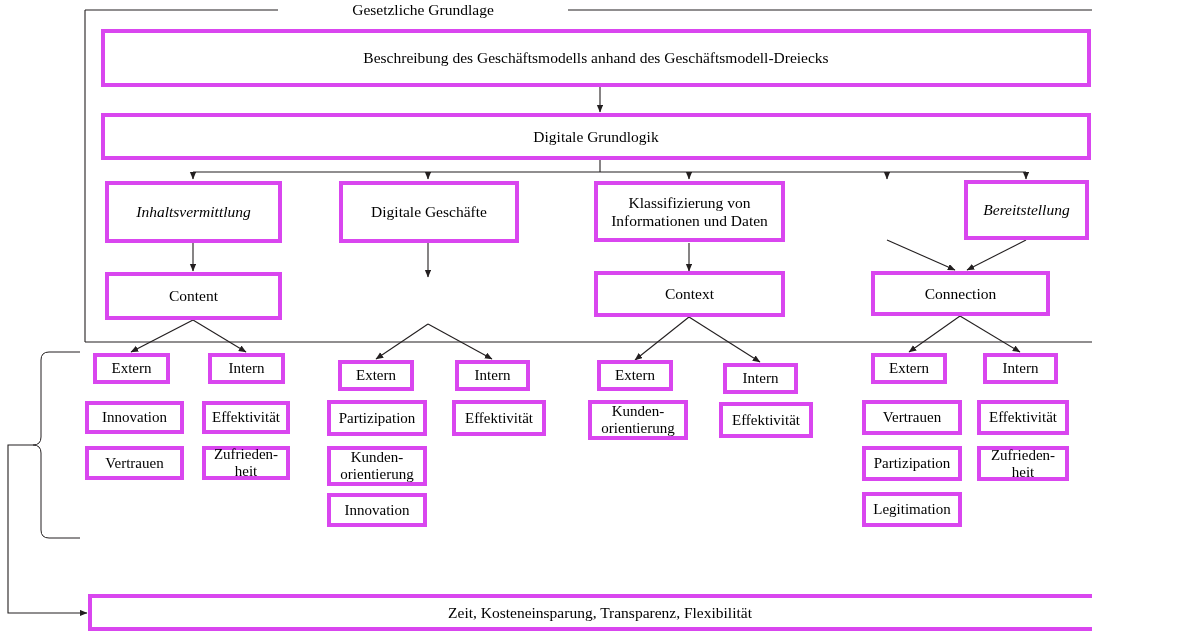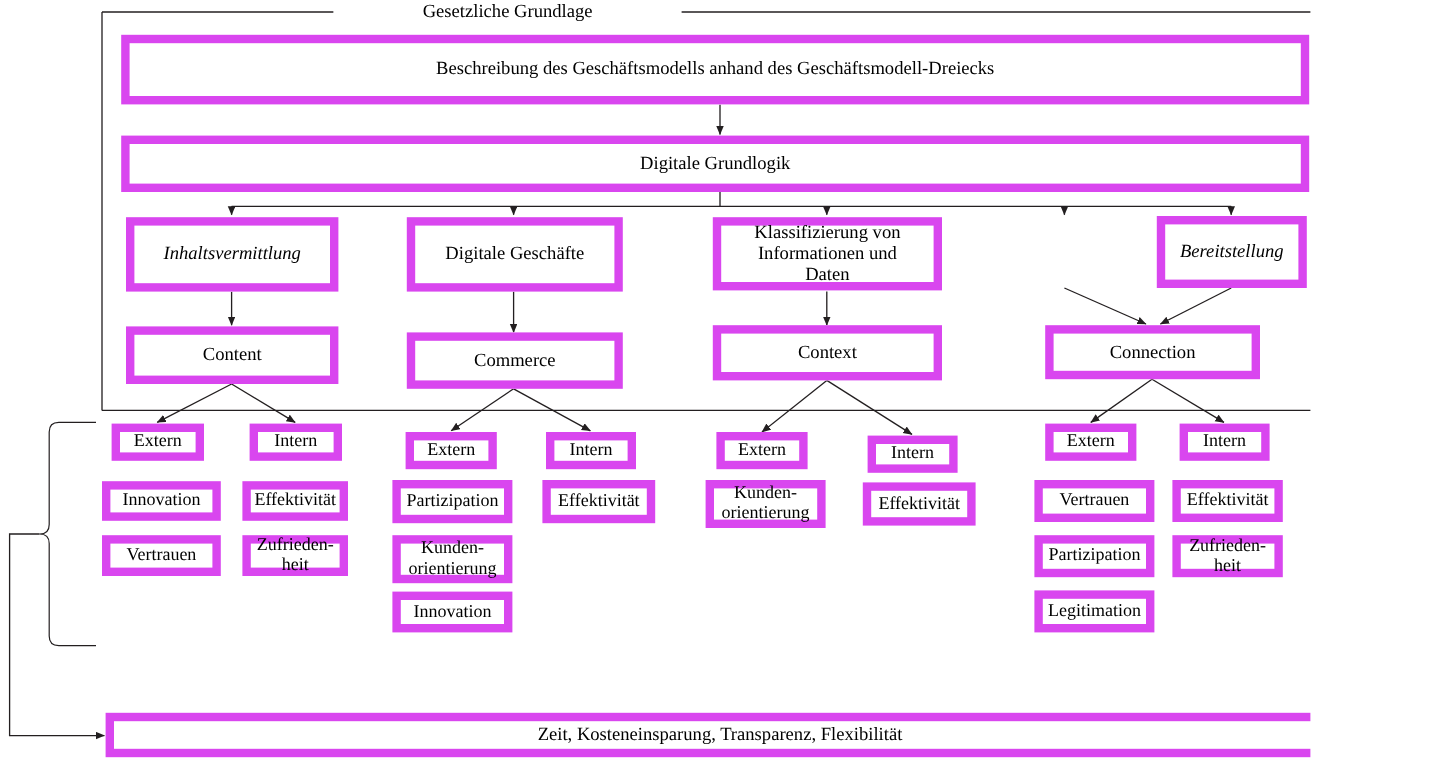--- a/index.html
+++ b/index.html
@@ -16,21 +16,21 @@
     overflow: hidden;
   }
   #svg-layer {
     position: absolute;
     left: 0; top: 0;
     width: 1200px;
     height: 637px;
   }
   .node {
     position: absolute;
-    border: 7px solid #d946ef;
+    border: 4px solid #d946ef;
     background: #ffffff;
     box-sizing: border-box;
     display: flex;
     align-items: center;
     justify-content: center;
     text-align: center;
     color: #000000;
     line-height: 1.12;
     padding: 1px 12px;
   }
@@ -115,21 +115,20 @@
 
   <div class="node t16" style="left:594px; top:181px; width:191px; height:61px;">Klassifizierung von Informationen und Daten</div>
 
   <div class="node t16" style="left:339px; top:181px; width:180px; height:62px;">Digitale Geschäfte</div>
 
 
   <div class="node t16" style="left:964px; top:180px; width:125px; height:60px;font-style:italic;">Bereitstellung</div>
 
   <div class="node t16" style="left:105px; top:272px; width:177px; height:48px;">Content</div>
 
-  <div class="node t16" style="left:339px; top:277px; width:180px; height:47px;">Commerce</div>
 
   <div class="node t16" style="left:594px; top:271px; width:191px; height:46px;">Context</div>
 
   <div class="node t16" style="left:871px; top:271px; width:179px; height:45px;">Connection</div>
 
   <div class="node t15" style="left:93px; top:353px; width:77px; height:31px;">Extern</div>
   <div class="node t15" style="left:85px; top:401px; width:99px; height:33px;">Innovation</div>
   <div class="node t15" style="left:85px; top:446px; width:99px; height:34px;">Vertrauen</div>
 
   <div class="node t15" style="left:208px; top:353px; width:77px; height:31px;">Intern</div>

